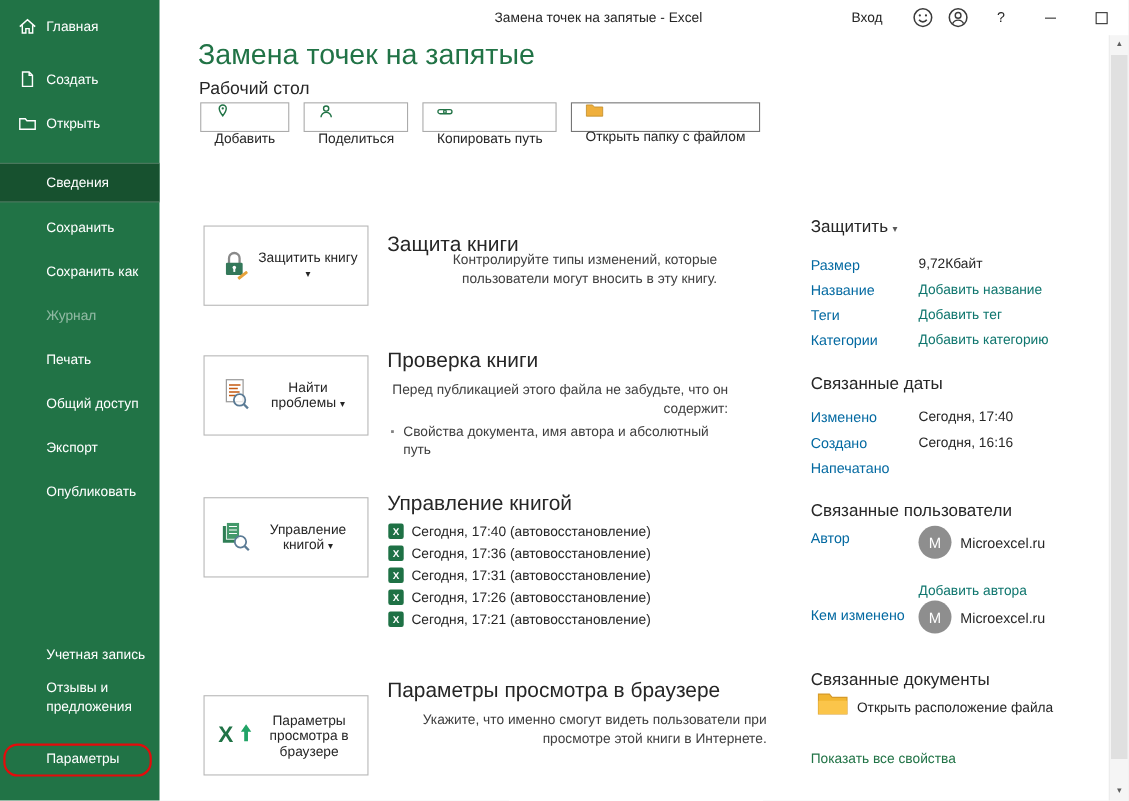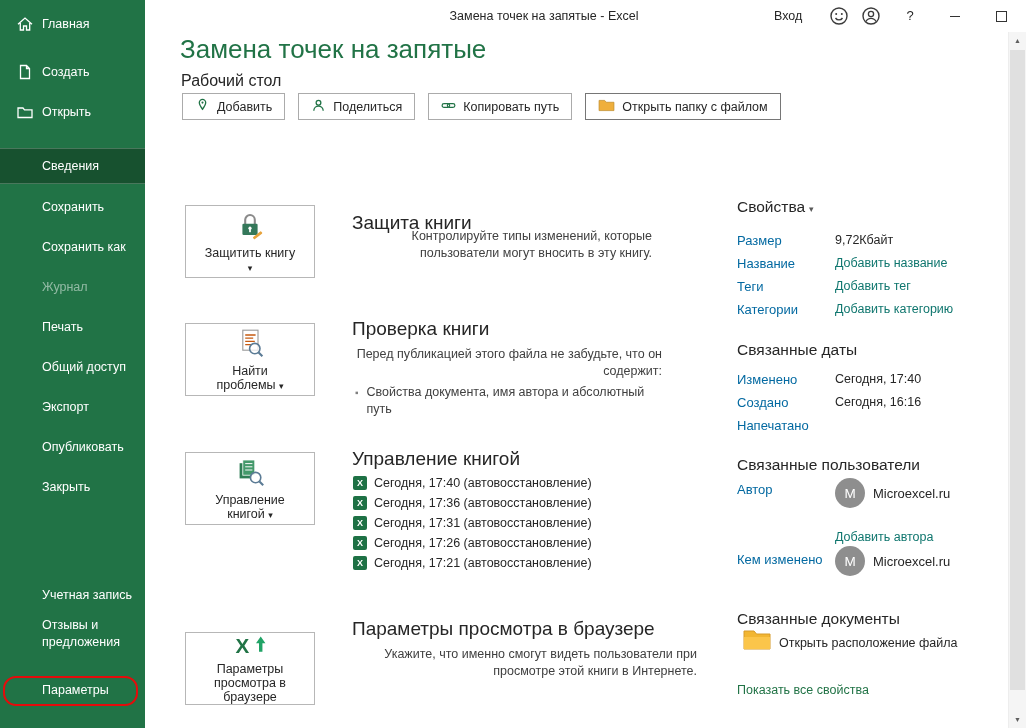--- a/index.html
+++ b/index.html
@@ -29,26 +29,26 @@
           justify-content:center;color:#333;cursor:pointer;}
   .min-glyph{width:10px;height:1px;background:#333;display:block;}
   .max-glyph{width:9px;height:9px;border:1px solid #333;display:block;}
   .close-glyph{font-size:12px;}
 
   
   .content{position:absolute;left:145px;top:32px;width:863px;height:696px;background:#fff;font-size:12.5px;}
   .page-title{position:absolute;left:35px;top:2px;font-size:26px;font-weight:400;color:#217346;}
   .page-sub{position:absolute;left:36px;top:40px;font-size:16px;color:#262626;}
   .actions{position:absolute;left:37px;top:61px;display:flex;gap:13px;}
-  .act-btn{height:27px;display:inline-flex;align-items:center;gap:7px;padding:0 12px;
-           border:1px solid #ababab;background:#fff;font-size:12.5px;color:#262626;cursor:pointer;}
+  .act-btn{height:27px;display:inline-flex;align-items:flex-start;gap:7px;padding:0 12px;
+           border:1px solid #ababab;background:#fff;font-size:12.5px;color:#262626;cursor:pointer;flex-direction:column;}
   .act-btn.emph{border:1px solid #767676;}
 
-  .big-btn{position:absolute;left:40px;width:130px;height:73px;border:1px solid #b7b7b7;background:#fff;
-           display:flex;flex-direction:column;align-items:center;justify-content:center;gap:2px;
+  .big-btn{position:absolute;left:40px;width:150px;height:73px;border:1px solid #b7b7b7;background:#fff;
+           display:flex;flex-direction:row;align-items:center;justify-content:center;gap:2px;
            text-align:center;font-size:12.5px;color:#262626;cursor:pointer;box-sizing:border-box;}
   .bb-label{width:92px;line-height:14px;}
   .caret{font-size:9px;color:#262626;}
   .sec-head{position:absolute;left:207px;font-size:19px;color:#262626;}
   .sec-desc{position:absolute;left:207px;font-size:12.5px;color:#404040;line-height:17px;text-align:right;}
   .bullet-row{position:absolute;left:210px;display:flex;gap:8px;width:300px;line-height:17px;color:#404040;}
   .bullet-sq{font-size:10px;color:#808080;line-height:17px;}
   .versions{position:absolute;left:208px;top:444px;}
   .ver-row{display:flex;align-items:center;gap:7px;margin-bottom:6px;font-size:12.5px;color:#262626;cursor:pointer;}
   .xl-badge{width:14px;height:14px;background:#1e7145;color:#fff;font-size:9px;font-weight:700;
@@ -133,23 +133,20 @@
     </div>
 
     <div class="sb-item" style="top:391px">
       <span>Экспорт</span>
     </div>
 
     <div class="sb-item" style="top:431px">
       <span>Опубликовать</span>
     </div>
 
-    <div class="sb-item" style="top:471px">
-      <span>Закрыть</span>
-    </div>
 
     <div class="sb-item" style="top:579px">
       <span>Учетная запись</span>
     </div>
 
     <div class="sb-item twolines" style="top:612px">
       <span>Отзывы и предложения</span>
     </div>
 
     <div class="sb-item" style="top:674px">
@@ -316,21 +313,21 @@
             <text x="3" y="23" font-size="24" font-weight="bold" fill="#217346" font-family="Liberation Sans, sans-serif">X</text>
             <path d="M27 12 l5.5 -8 5.5 8 h-3.5 v10 h-4 V12 Z" fill="#21a366"></path>
           </svg>
       </span>
       <span class="bb-label">Параметры просмотра в браузере</span>
     </button>
     <div class="sec-head" style="top:586px">Параметры просмотра в браузере</div>
     <div class="sec-desc" style="top:614px;width:345px">Укажите, что именно смогут видеть пользователи при просмотре этой книги в Интернете.</div>
 
     <div class="rp-head" style="top:166px">
-      <span>Свойства</span><span class="props-caret">▾</span>
+      <span>Защитить</span><span class="props-caret">▾</span>
     </div>
 
     <div class="rp-label" style="top:201px">Размер</div>
     <div class="rp-value" style="top:201px">9,72Кбайт</div>
 
     <div class="rp-label" style="top:224px">Название</div>
     <div class="rp-value muted" style="top:224px">Добавить название</div>
 
     <div class="rp-label" style="top:247px">Теги</div>
     <div class="rp-value muted" style="top:247px">Добавить тег</div>

